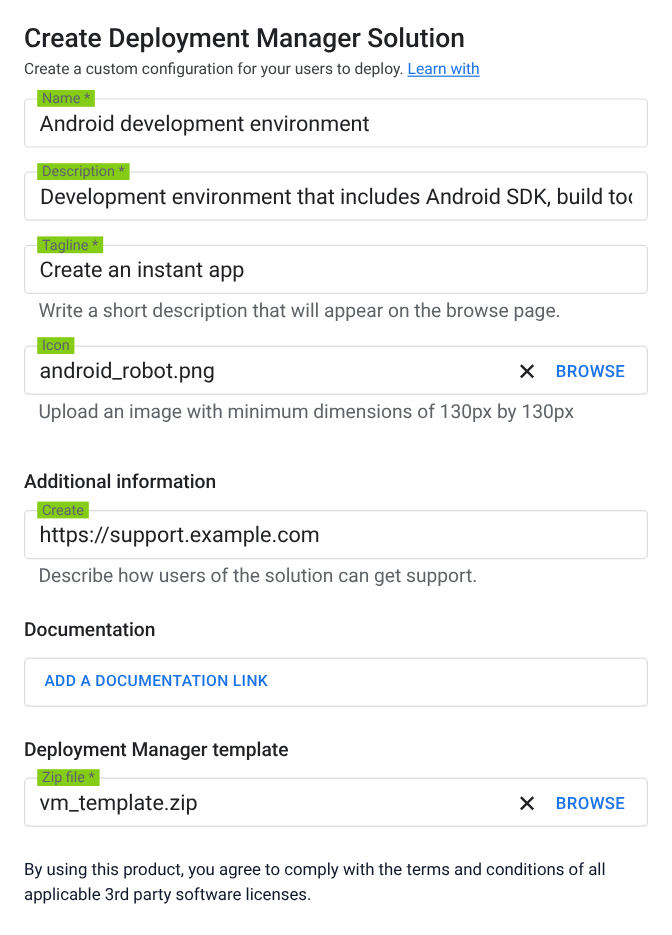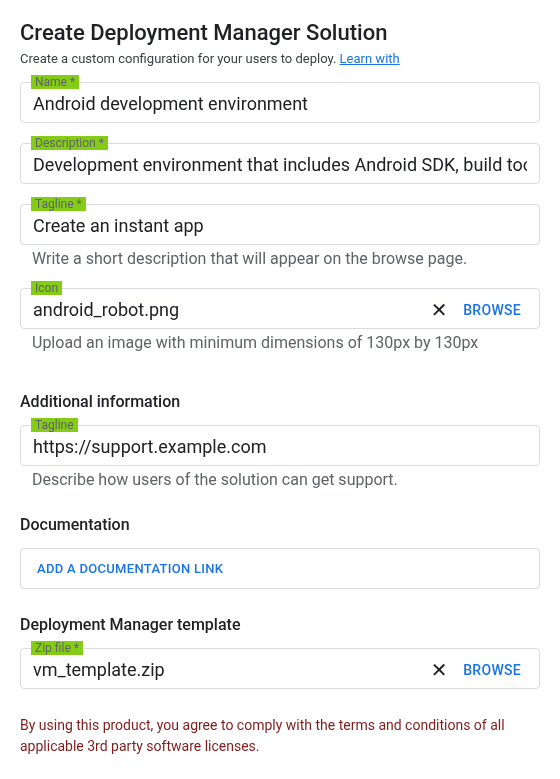--- a/index.html
+++ b/index.html
@@ -105,21 +105,21 @@
     font-weight: 500;
     font-size: 13px;
     letter-spacing: 0.3px;
     padding: 12px 16px;
     cursor: pointer;
     display: block;
     margin-bottom: 8px;
   }
   .terms {
     font-size: 14px;
-    color: #7f1d1d;
+    color: #0f172a;
     line-height: 1.5;
     margin-top: 26px;
     margin-bottom: 32px;
   }
   .action-row {
     display: flex;
     gap: 24px;
     align-items: center;
   }
   .btn-primary {
@@ -184,21 +184,21 @@
     <input type="text" value="android_robot.png" style="">
     <span class="icon-clear">✕</span>
     <span class="browse-btn">BROWSE</span>
   </div>
 </div>
 <div class="helper-text icon-helper-gap">Upload an image with minimum dimensions of 130px by 130px</div>
 
 <div class="section-header">Additional information</div>
 <div class="field-wrapper with-helper">
   <div class="outlined-field">
-    <span class="floating-label">Tagline</span>
+    <span class="floating-label">Create</span>
     <input type="text" value="https://support.example.com" style="">
   </div>
 </div>
 <div class="helper-text">Describe how users of the solution can get support.</div>
 
 <div class="section-header">Documentation</div>
 <div class="doc-button">ADD A DOCUMENTATION LINK</div>
 
 <div class="section-header">Deployment Manager template</div>
 <div class="field-wrapper">

